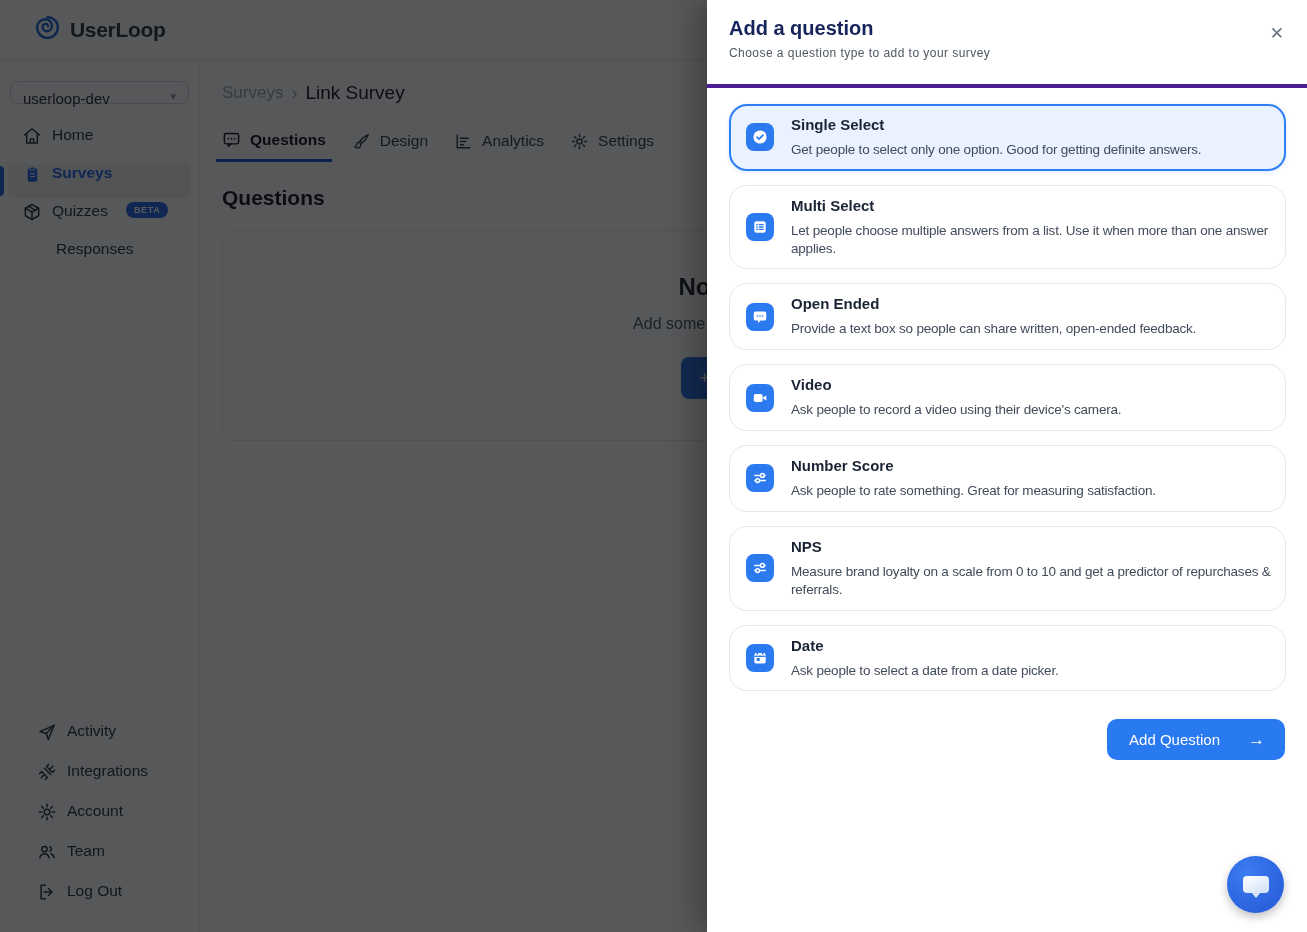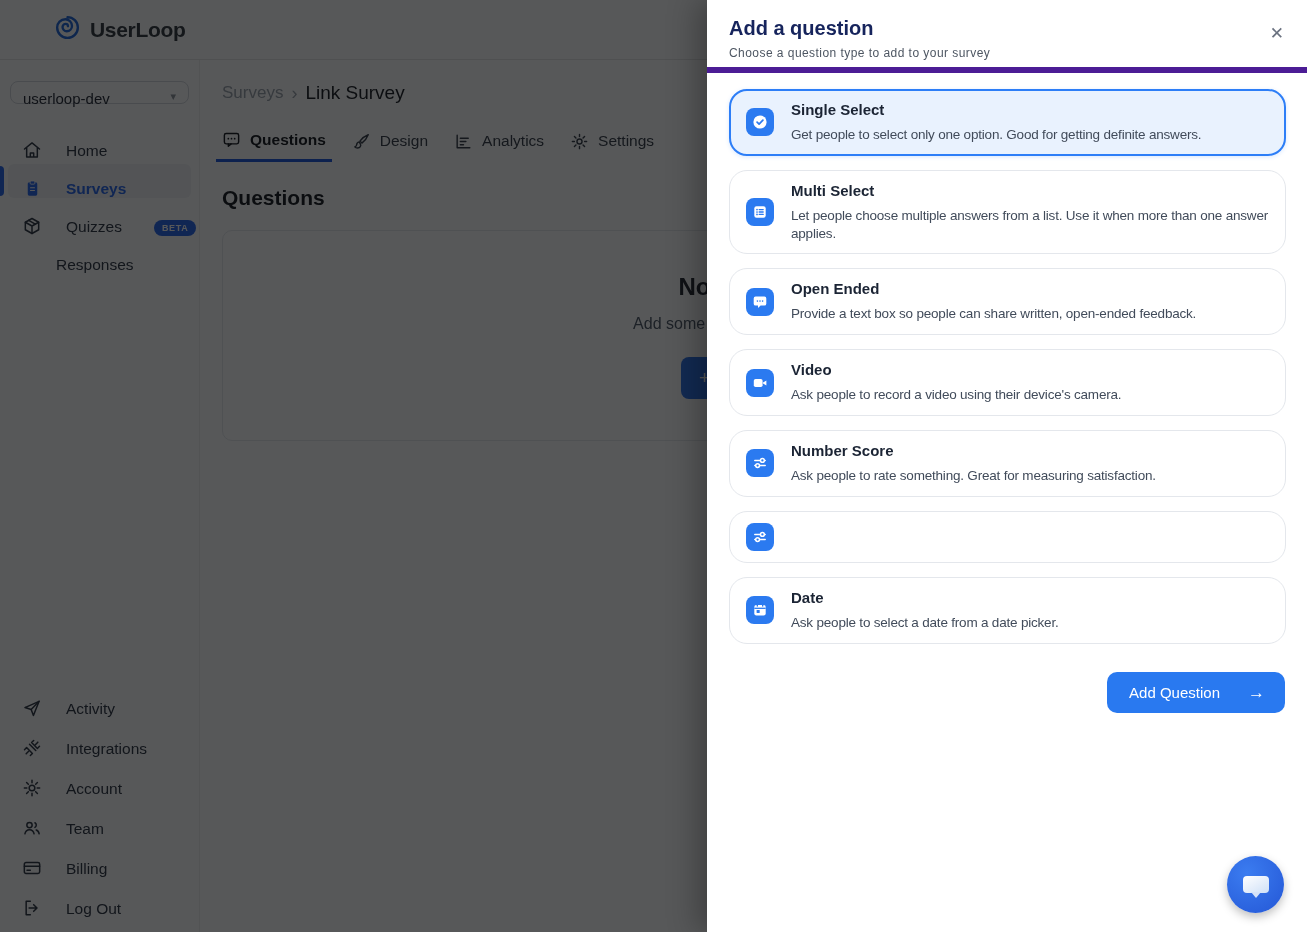--- a/index.html
+++ b/index.html
@@ -1,36 +1,36 @@
 <!DOCTYPE html>
 <html><head>
 <meta charset="utf-8">
 <style>
   * { margin:0; padding:0; box-sizing:border-box; }
   html,body { width:1307px; height:932px; overflow:hidden; font-family:"Liberation Sans", sans-serif; background:#fff; }
 
   
   .app { position:absolute; inset:0; background:#fff; }
 
-  .topbar { position:absolute; top:0; left:0; right:0; height:60px; background:#fff; border-bottom:1px solid #e7e7e7; display:flex; align-items:center; padding-left:54px; }
+  .topbar { position:absolute; top:0; left:0; right:0; height:60px; background:#fff; border-bottom:1px solid #e7e7e7; display:flex; align-items:center; padding-left:34px; }
   .logo { display:flex; align-items:center; gap:9px; }
   .logo-text { font-size:21px; font-weight:bold; color:#30353d; letter-spacing:-0.3px; }
 
   .sidebar { position:absolute; top:60px; left:0; width:200px; bottom:0; background:#fff; border-right:1px solid #efefef; }
   .ws-select { margin:21px 10px 20px 10px; height:23px; border:1px solid #d2d6db; border-radius:8px; display:flex; justify-content:space-between; padding:8px 12px; font-size:15px; color:#1f2430; cursor:pointer; }
   .ws-caret { color:#8b919a; font-size:11px; }
 
   .nav { display:flex; flex-direction:column; }
-  .nav-item { position:relative; margin:2px 8px; height:34px; display:flex; align-items:flex-end; gap:24px; padding:0 14px; font-size:15.5px; color:#2b3240; border-radius:6px; cursor:pointer; }
+  .nav-item { position:relative; margin:2px 8px; height:34px; display:flex; align-items:flex-start; gap:10px; padding:0 14px; font-size:15.5px; color:#2b3240; border-radius:6px; cursor:pointer; }
   .nav-item .ic { width:20px; height:20px; display:flex; align-items:center; justify-content:center; flex:0 0 20px; }
   .nav-item.active { background:#f1f3f5; color:#2563eb; font-weight:bold; }
   .nav-item.active::before { content:""; position:absolute; left:-8px; top:2px; bottom:2px; width:4px; background:#2563eb; border-radius:0 4px 4px 0; }
   .nav-item.no-icon { padding-left:48px; }
   .badge-beta { background:#2563eb; color:#fff; font-size:9px; font-weight:bold; letter-spacing:0.6px; padding:3px 8px; border-radius:9px; margin-left:8px; }
-  .nav-bottom { position:absolute; left:0; right:0; bottom:12px; }
+  .nav-bottom { position:absolute; left:15px; right:0; bottom:12px; }
   .nav-bottom .nav-item { height:36px; }
 
   .main { position:absolute; top:60px; left:200px; right:0; bottom:0; background:#fff; }
   .breadcrumb { padding:22px 0 0 22px; display:flex; align-items:center; gap:8px; font-size:17px; }
   .bc-parent { color:#9aa1ab; }
   .bc-sep { color:#9aa1ab; font-size:18px; }
   .bc-current { color:#15181e; font-size:19px; }
   .tabs { display:flex; gap:14px; margin:22px 0 0 16px; }
   .tab { display:flex; align-items:center; gap:9px; font-size:15.5px; color:#333a45; padding:4px 6px 10px 6px; cursor:pointer; }
   .tab.active { color:#101319; font-weight:bold; border-bottom:3px solid #1a56db; }
@@ -40,21 +40,21 @@
   .empty-title { font-size:24px; font-weight:bold; color:#20242c; }
   .empty-sub { margin-top:14px; font-size:16px; color:#4b5563; }
   .empty-btn { margin-top:24px; height:42px; background:#2970e8; color:#fff; border:none; border-radius:8px; display:flex; align-items:center; gap:9px; padding:0 18px; font-size:15px; cursor:pointer; }
   .empty-btn .plus { font-size:19px; line-height:1; }
 
   
   .overlay { position:absolute; inset:0; background:rgba(8,9,10,0.68); z-index:50; }
 
   
   .drawer { position:absolute; top:0; right:0; width:600px; height:932px; background:#fff; z-index:60; box-shadow:-10px 0 28px rgba(0,0,0,0.28); }
-  .drawer-head { position:relative; padding:17px 24px 7px 22px; border-bottom:6px solid #4c1d95; }
+  .drawer-head { position:relative; padding:17px 24px 24px 22px; border-bottom:4px solid #4c1d95; }
   .drawer-title { font-size:20px; font-weight:bold; color:#16245c; }
   .drawer-sub { margin-top:6px; font-size:12px; color:#4d5662; letter-spacing:0.45px; }
   .drawer-close { position:absolute; top:25px; right:23px; font-size:17px; color:#6b7280; cursor:pointer; line-height:1; }
   .drawer-body { padding:16px 21px 0 22px; }
 
   .qcard { display:flex; align-items:center; gap:17px; border:1px solid #e4e7ec; border-radius:18px; background:#fff; padding:11px 14px 11px 16px; margin-bottom:14px; cursor:pointer; }
   .qcard.selected { border:2px solid #2d7ef7; background:#e9f2fe; padding:10px 13px 10px 15px; box-shadow:0 1px 4px rgba(45,126,247,0.18); }
   .qicon { width:28px; height:28px; flex:0 0 28px; background:#2b7af0; border-radius:8px; display:flex; align-items:center; justify-content:center; }
   .qtext { min-width:0; }
   .qname { font-size:15px; font-weight:bold; color:#1b2434; margin-bottom:3px; }
@@ -162,29 +162,20 @@
           <svg width="20" height="20" viewBox="0 0 24 24" fill="none" stroke="#2b3240" stroke-width="1.8" stroke-linecap="round" stroke-linejoin="round">
               <circle cx="9" cy="8.5" r="3.2"></circle>
               <path d="M3.5 19c.6-3.2 2.8-5 5.5-5s4.9 1.8 5.5 5"></path>
               <path d="M15.5 5.7a3.2 3.2 0 0 1 0 5.6M17 14.3c2 .6 3.2 2.3 3.6 4.7"></path>
             </svg>
         </span>
         <span>Team</span>
       </div>
       <div class="nav-item">
         <span class="ic">
-          <svg width="20" height="20" viewBox="0 0 24 24" fill="none" stroke="#2b3240" stroke-width="1.8" stroke-linecap="round">
-              <rect x="2.8" y="5.5" width="18.4" height="13" rx="2"></rect>
-              <path d="M2.8 10h18.4M6 14.8h4"></path>
-            </svg>
-        </span>
-        <span>Billing</span>
-      </div>
-      <div class="nav-item">
-        <span class="ic">
           <svg width="20" height="20" viewBox="0 0 24 24" fill="none" stroke="#2b3240" stroke-width="1.8" stroke-linecap="round" stroke-linejoin="round">
               <path d="M10 4H5v16h5M14 8l4 4-4 4M8.5 12H18"></path>
             </svg>
         </span>
         <span>Log Out</span>
       </div>
     </div>
   </div>
 
   <div class="main">
@@ -326,20 +317,24 @@
     </div>
 
     <div class="qcard">
       <span class="qicon">
         <svg width="16" height="16" viewBox="0 0 16 16">
             <path d="M2.8 5.4h10.4M2.8 10.6h10.4" stroke="#fff" stroke-width="1.5" stroke-linecap="round"></path>
             <circle cx="10.4" cy="5.4" r="1.9" fill="#2b7af0" stroke="#fff" stroke-width="1.5"></circle>
             <circle cx="5.6" cy="10.6" r="1.9" fill="#2b7af0" stroke="#fff" stroke-width="1.5"></circle>
           </svg>
       </span>
+      <span class="qtext">
+        <div class="qname">NPS</div>
+        <div class="qdesc">Measure brand loyalty on a scale from 0 to 10 and get a predictor of repurchases &amp; referrals.</div>
+      </span>
     </div>
 
     <div class="qcard">
       <span class="qicon">
         <svg width="16" height="16" viewBox="0 0 16 16">
             <rect x="2.3" y="3" width="11.4" height="10.6" rx="2" fill="#fff"></rect>
             <path d="M2.3 6.3h11.4" stroke="#2b7af0" stroke-width="1.3"></path>
             <path d="M5.3 1.9v2.2M10.7 1.9v2.2" stroke="#2b7af0" stroke-width="1.4" stroke-linecap="round"></path>
             <rect x="4.6" y="8" width="3.1" height="3.1" rx="0.6" fill="#2b7af0"></rect>
           </svg>

